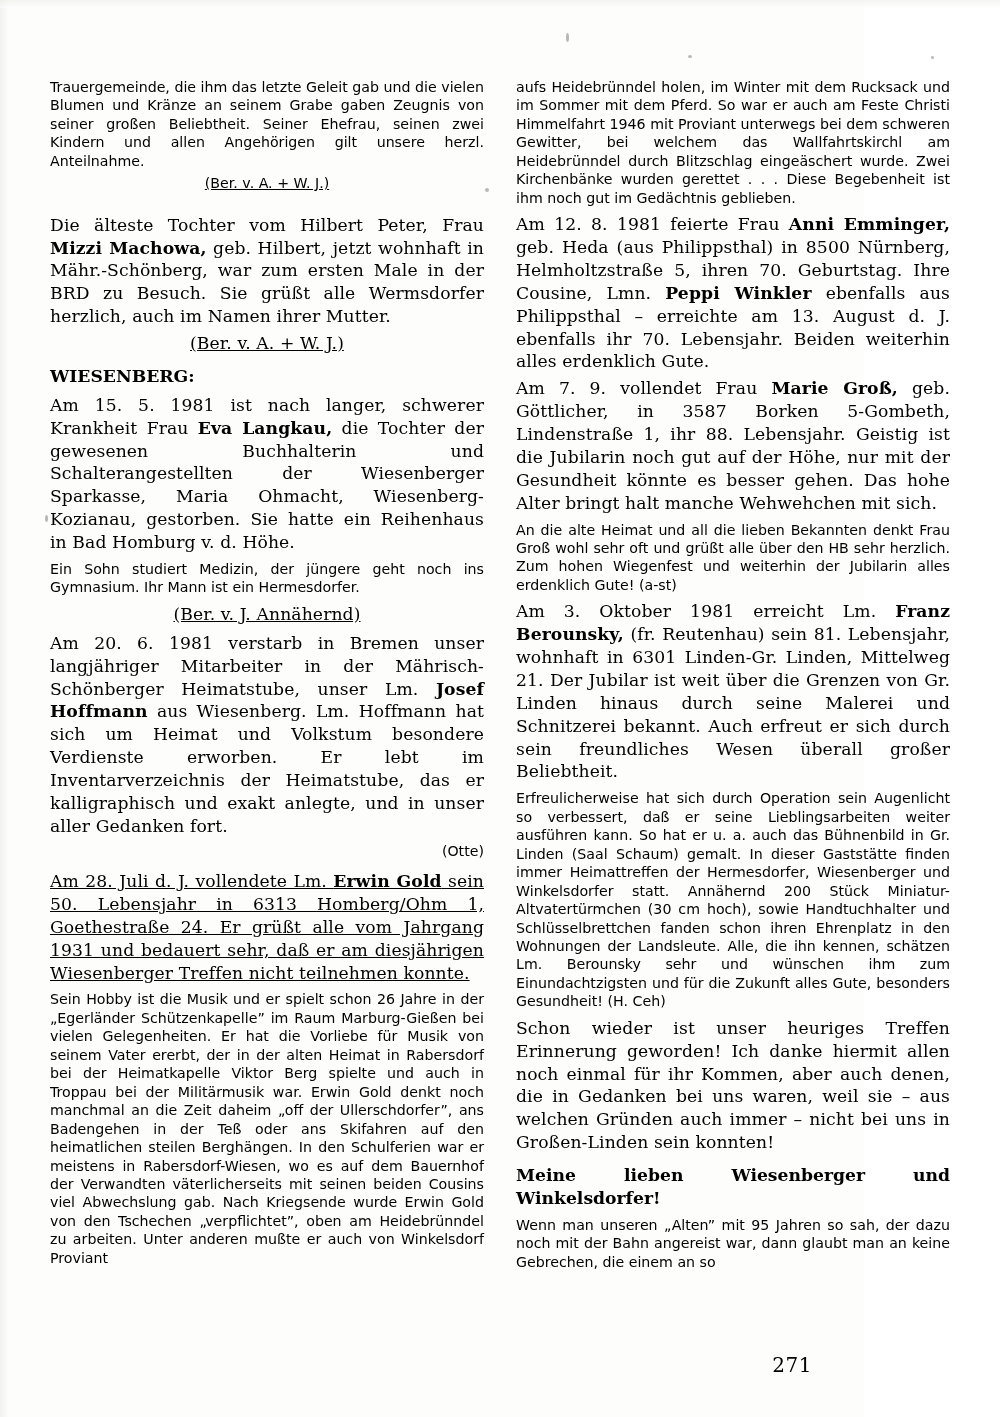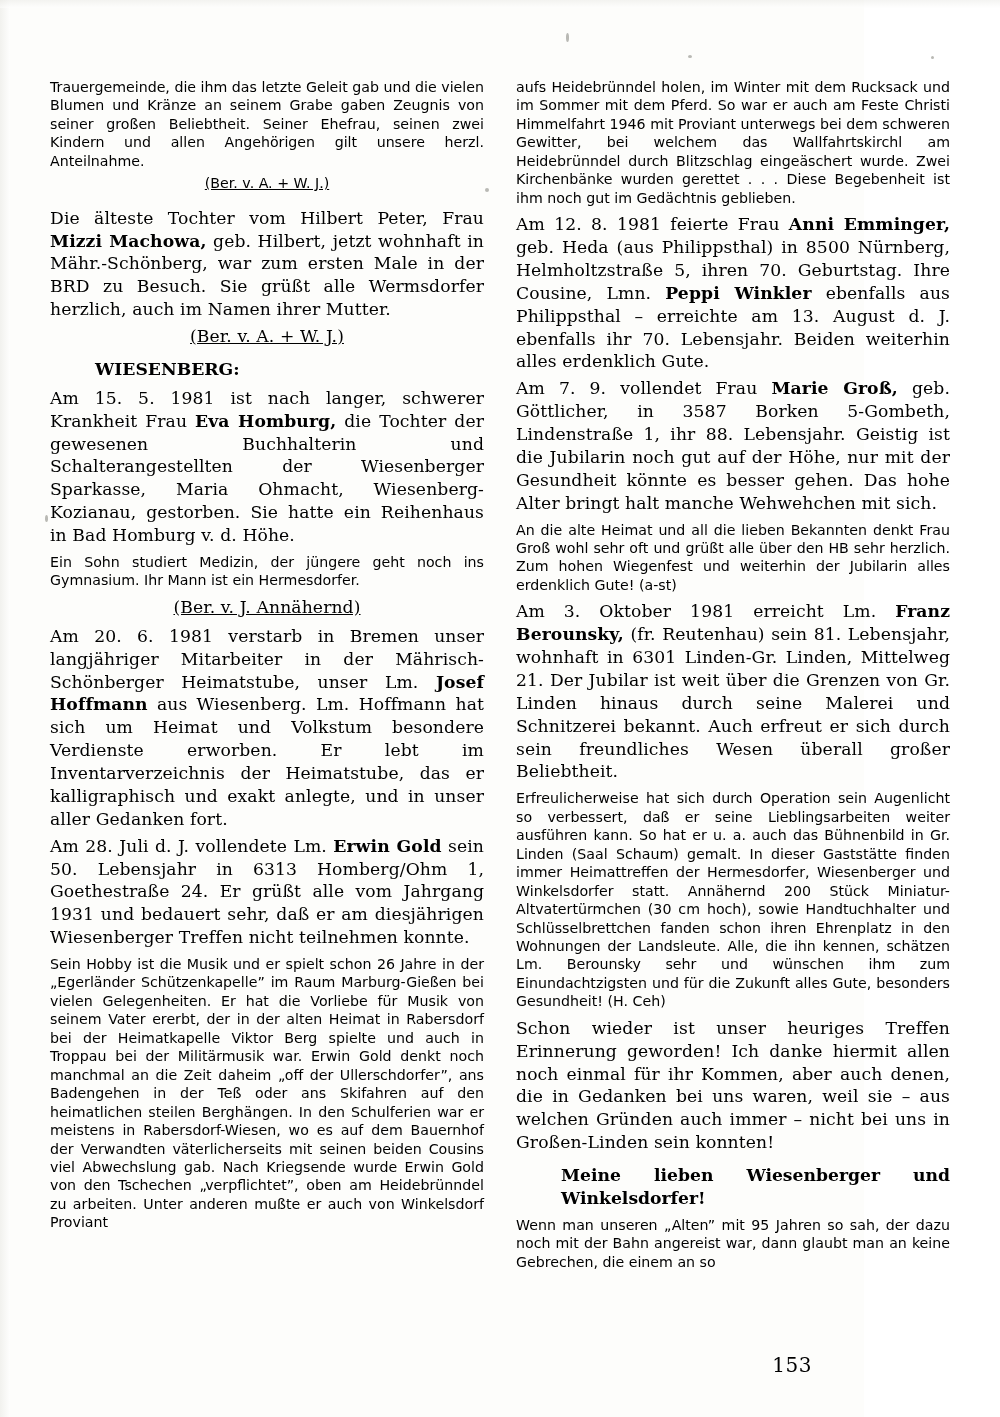--- a/index.html
+++ b/index.html
@@ -57,21 +57,20 @@
   .right {
     text-align: right;
   }
   .center { text-align: center; text-decoration: underline; }
   .head {
     font-family: "DejaVu Serif", serif;
     font-size: 17.2px;
     font-weight: bold;
     line-height: 1.33;
     margin-top: 4px;
-    margin-left: 45px;
   }
   .pageno {
     position: absolute;
     right: 52px;
     bottom: 40px;
     font-family: "DejaVu Serif", serif;
     font-size: 20px;
     letter-spacing: 0.5px;
   }
   .speck {
@@ -104,37 +103,38 @@
   <div class="speck" style="left:566px; top:33px; width:3px; height:9px;"></div>
   <div class="speck" style="left:688px; top:55px; width:4px; height:3px;"></div>
   <div class="speck" style="left:931px; top:56px; width:3px; height:3px;"></div>
   <div class="speck" style="left:45px; top:515px; width:3px; height:7px;"></div>
   <div class="speck" style="left:485px; top:188px; width:4px; height:4px;"></div>
 
   <div class="columns">
     <div class="col" id="col-left">
         <div class="p small">Trauergemeinde, die ihm das letzte Geleit gab und die vielen Blumen und Kränze an seinem Grabe gaben Zeugnis von seiner großen Beliebtheit. Seiner Ehefrau, seinen zwei Kindern und allen Angehörigen gilt unsere herzl. Anteilnahme.</div>
         <div class="p small center" style="margin-top: 4px;">(Ber. v. A. + W. J.)</div>
-        <div class="p big" style="margin-top: 14px;">Die älteste Tochter vom Hilbert Peter, Frau <b>Mizzi Machowa,</b> geb. Hilbert, jetzt wohnhaft in Mähr.-Schönberg, war zum ersten Male in der BRD zu Besuch. Sie grüßt alle Wermsdorfer herzlich, auch im Namen ihrer Mutter.</div>
+        <div class="p big" style="margin-top: 21px;">Die älteste Tochter vom Hilbert Peter, Frau <b>Mizzi Machowa,</b> geb. Hilbert, jetzt wohnhaft in Mähr.-Schönberg, war zum ersten Male in der BRD zu Besuch. Sie grüßt alle Wermsdorfer herzlich, auch im Namen ihrer Mutter.</div>
         <div class="p big center" style="margin-top: 4px;">(Ber. v. A. + W. J.)</div>
         <div class="p head" style="margin-top: 10px;">WIESENBERG:</div>
-        <div class="p big" style="margin-top: 6px;">Am 15. 5. 1981 ist nach langer, schwerer Krankheit Frau <b>Eva Homburg,</b> die Tochter der gewesenen Buchhalterin und Schalterangestellten der Wiesenberger Sparkasse, Maria Ohmacht, Wiesenberg-Kozianau, gestorben. Sie hatte ein Reihenhaus in Bad Homburg v. d. Höhe.</div>
+        <div class="p big" style="margin-top: 6px;">Am 15. 5. 1981 ist nach langer, schwerer Krankheit Frau <b>Eva Langkau,</b> die Tochter der gewesenen Buchhalterin und Schalterangestellten der Wiesenberger Sparkasse, Maria Ohmacht, Wiesenberg-Kozianau, gestorben. Sie hatte ein Reihenhaus in Bad Homburg v. d. Höhe.</div>
         <div class="p small" style="margin-top: 6px;">Ein Sohn studiert Medizin, der jüngere geht noch ins Gymnasium. Ihr Mann ist ein Hermesdorfer.</div>
         <div class="p big center" style="margin-top: 6px;">(Ber. v. J. Annähernd)</div>
         <div class="p big" style="margin-top: 6px;">Am 20. 6. 1981 verstarb in Bremen unser langjähriger Mitarbeiter in der Mährisch-Schönberger Heimatstube, unser Lm. <b>Josef Hoffmann</b> aus Wiesenberg. Lm. Hoffmann hat sich um Heimat und Volkstum besondere Verdienste erworben. Er lebt im Inventarverzeichnis der Heimatstube, das er kalligraphisch und exakt anlegte, und in unser aller Gedanken fort.</div>
-        <div class="p big" style="margin-top: 4px;">Am 28. Juli d. J. vollendete Lm. <b>Erwin Gold</b> sein 50. Lebensjahr in 6313 Homberg/Ohm 1, Goethestraße 24. Er grüßt alle vom Jahrgang 1931 und bedauert sehr, daß er am diesjährigen Wiesenberger Treffen nicht teilnehmen konnte.</div>
+        <div class="p small right" style="margin-top: 4px;">(Otte)</div>
+        <div class="p big" style="margin-top: 10px; text-decoration: underline;">Am 28. Juli d. J. vollendete Lm. <b>Erwin Gold</b> sein 50. Lebensjahr in 6313 Homberg/Ohm 1, Goethestraße 24. Er grüßt alle vom Jahrgang 1931 und bedauert sehr, daß er am diesjährigen Wiesenberger Treffen nicht teilnehmen konnte.</div>
         <div class="p small" style="margin-top: 6px;">Sein Hobby ist die Musik und er spielt schon 26 Jahre in der „Egerländer Schützenkapelle” im Raum Marburg-Gießen bei vielen Gelegenheiten. Er hat die Vorliebe für Musik von seinem Vater ererbt, der in der alten Heimat in Rabersdorf bei der Heimatkapelle Viktor Berg spielte und auch in Troppau bei der Militärmusik war. Erwin Gold denkt noch manchmal an die Zeit daheim „off der Ullerschdorfer”, ans Badengehen in der Teß oder ans Skifahren auf den heimatlichen steilen Berghängen. In den Schulferien war er meistens in Rabersdorf-Wiesen, wo es auf dem Bauernhof der Verwandten väterlicherseits mit seinen beiden Cousins viel Abwechslung gab. Nach Kriegsende wurde Erwin Gold von den Tschechen „verpflichtet”, oben am Heidebrünndel zu arbeiten. Unter anderen mußte er auch von Winkelsdorf Proviant</div>
       </div>
     <div class="col" id="col-right">
         <div class="p small">aufs Heidebrünndel holen, im Winter mit dem Rucksack und im Sommer mit dem Pferd. So war er auch am Feste Christi Himmelfahrt 1946 mit Proviant unterwegs bei dem schweren Gewitter, bei welchem das Wallfahrtskirchl am Heidebrünndel durch Blitzschlag eingeäschert wurde. Zwei Kirchenbänke wurden gerettet . . . Diese Begebenheit ist ihm noch gut im Gedächtnis geblieben.</div>
         <div class="p big" style="margin-top: 6px;">Am 12. 8. 1981 feierte Frau <b>Anni Emminger,</b> geb. Heda (aus Philippsthal) in 8500 Nürnberg, Helmholtzstraße 5, ihren 70. Geburtstag. Ihre Cousine, Lmn. <b>Peppi Winkler</b> ebenfalls aus Philippsthal – erreichte am 13. August d. J. ebenfalls ihr 70. Lebensjahr. Beiden weiterhin alles erdenklich Gute.</div>
         <div class="p big" style="margin-top: 4px;">Am 7. 9. vollendet Frau <b>Marie Groß,</b> geb. Göttlicher, in 3587 Borken 5-Gombeth, Lindenstraße 1, ihr 88. Lebensjahr. Geistig ist die Jubilarin noch gut auf der Höhe, nur mit der Gesundheit könnte es besser gehen. Das hohe Alter bringt halt manche Wehwehchen mit sich.</div>
         <div class="p small" style="margin-top: 6px;">An die alte Heimat und all die lieben Bekannten denkt Frau Groß wohl sehr oft und grüßt alle über den HB sehr herzlich. Zum hohen Wiegenfest und weiterhin der Jubilarin alles erdenklich Gute! (a-st)</div>
         <div class="p big" style="margin-top: 6px;">Am 3. Oktober 1981 erreicht Lm. <b>Franz Berounsky,</b> (fr. Reutenhau) sein 81. Lebensjahr, wohnhaft in 6301 Linden-Gr. Linden, Mittelweg 21. Der Jubilar ist weit über die Grenzen von Gr. Linden hinaus durch seine Malerei und Schnitzerei bekannt. Auch erfreut er sich durch sein freundliches Wesen überall großer Beliebtheit.</div>
         <div class="p small" style="margin-top: 6px;">Erfreulicherweise hat sich durch Operation sein Augenlicht so verbessert, daß er seine Lieblingsarbeiten weiter ausführen kann. So hat er u. a. auch das Bühnenbild in Gr. Linden (Saal Schaum) gemalt. In dieser Gaststätte finden immer Heimattreffen der Hermesdorfer, Wiesenberger und Winkelsdorfer statt. Annähernd 200 Stück Miniatur-Altvatertürmchen (30 cm hoch), sowie Handtuchhalter und Schlüsselbrettchen fanden schon ihren Ehrenplatz in den Wohnungen der Landsleute. Alle, die ihn kennen, schätzen Lm. Berounsky sehr und wünschen ihm zum Einundachtzigsten und für die Zukunft alles Gute, besonders Gesundheit! (H. Ceh)</div>
         <div class="p big" style="margin-top: 6px;">Schon wieder ist unser heuriges Treffen Erinnerung geworden! Ich danke hiermit allen noch einmal für ihr Kommen, aber auch denen, die in Gedanken bei uns waren, weil sie – aus welchen Gründen auch immer – nicht bei uns in Großen-Linden sein konnten!</div>
         <div class="p head" style="margin-top: 10px;">Meine lieben Wiesenberger und Winkelsdorfer!</div>
         <div class="p small" style="margin-top: 6px;">Wenn man unseren „Alten” mit 95 Jahren so sah, der dazu noch mit der Bahn angereist war, dann glaubt man an keine Gebrechen, die einem an so</div>
       </div>
   </div>
 
-  <div class="pageno">153</div>
+  <div class="pageno">271</div>
 </div>
 
 </body></html>

